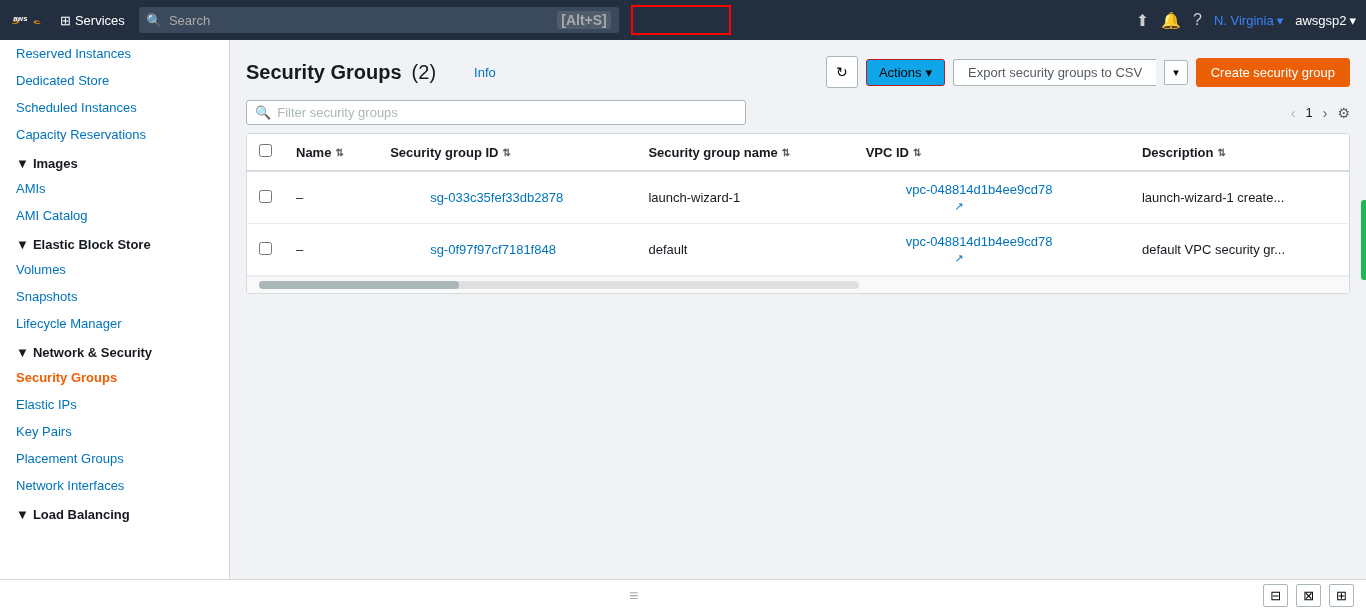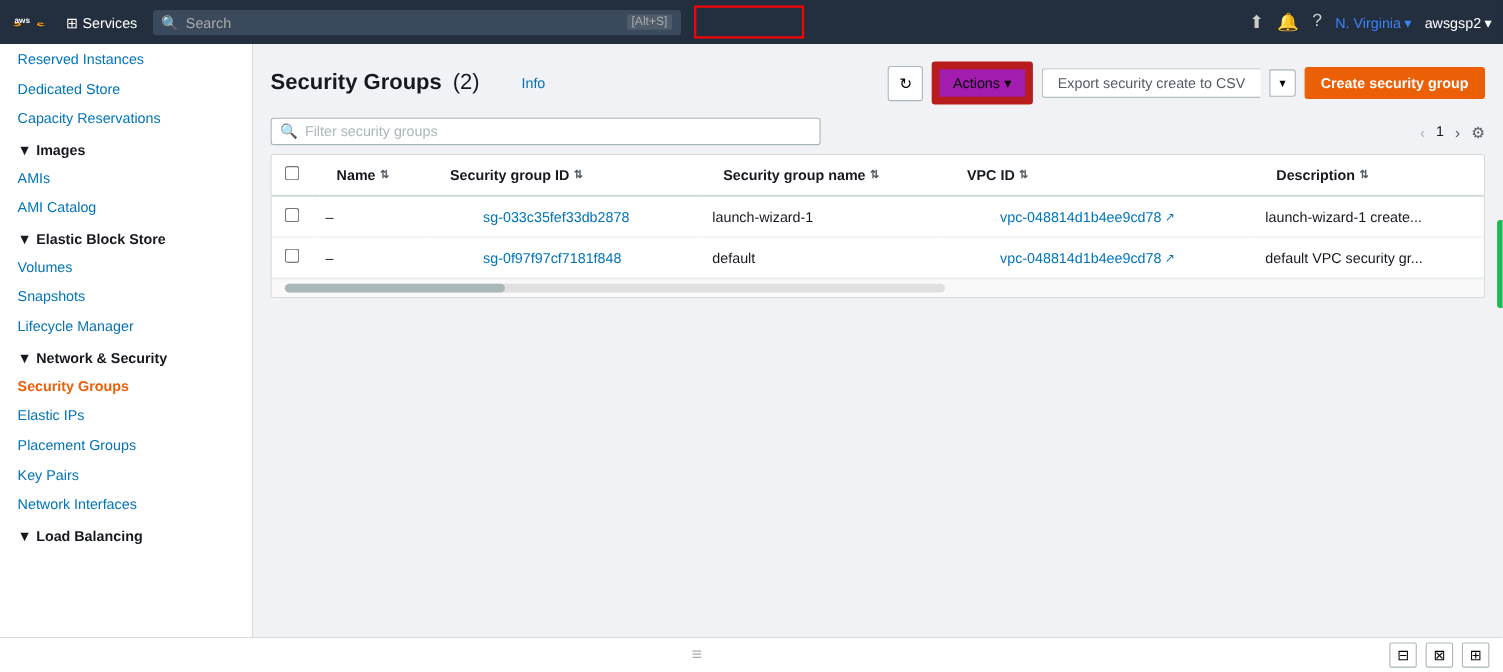--- a/index.html
+++ b/index.html
@@ -46,24 +46,25 @@
       background: transparent;
       border: none;
       outline: none;
       color: #ccc;
       font-size: 13px;
       flex: 1;
     }
     .search-bar input::placeholder { color: #aaa; }
     .search-shortcut {
       color: #aaa;
-      font-size: 11px;
+      font-size: 14px;
       background: rgba(255,255,255,0.1);
       padding: 1px 4px;
       border-radius: 2px;
+      font-weight: bold;
     }
     .nav-highlight-box {
       border: 2px solid red;
       width: 100px;
       height: 30px;
       margin-left: 4px;
     }
     .nav-right {
       display: flex;
       align-items: center;
@@ -164,22 +165,22 @@
     .btn-refresh {
       background: #fff;
       border: 1px solid #aab7b8;
       border-radius: 3px;
       width: 32px; height: 32px;
       display: flex; align-items: center; justify-content: center;
       cursor: pointer;
       font-size: 14px;
     }
     .btn-actions {
-      background: #a21caf;
-      border: 7px solid #b91c1c;
+      background: #0ea5e9;
+      border: 1px solid #b91c1c;
       border-radius: 3px;
       padding: 5px 12px;
       font-size: 13px;
       cursor: pointer;
       display: flex; align-items: center; gap: 4px;
     }
     .btn-export {
       background: #fff;
       border: 1px solid #aab7b8;
       border-radius: 3px 0 0 3px;
@@ -198,21 +199,21 @@
       cursor: pointer;
     }
     .btn-create {
       background: #eb5f07;
       border: 1px solid #eb5f07;
       border-radius: 3px;
       padding: 6px 14px;
       font-size: 13px;
       color: #fff;
       cursor: pointer;
-      font-weight: 700;
+      font-weight: 400;
     }
 
     
     .filter-row {
       display: flex;
       align-items: center;
       justify-content: space-between;
       margin-bottom: 8px;
     }
     .filter-input-wrap {
@@ -291,21 +292,21 @@
       color: #16191f;
       vertical-align: middle;
     }
     .td-link {
       color: #0073bb;
       cursor: pointer;
       text-decoration: none;
       margin-left: 40px;
     }
     .td-ext-link {
-      display: inline-flex; align-items: center; gap: 3px;
+      display: inline-flex; align-items: center; gap: 3px; flex-direction: column;
     }
     .ext-icon {
       font-size: 11px;
       color: #0073bb;
     }
     .checkbox-col { width: 36px; }
 
     
     .right-accent {
       position: fixed;
@@ -338,21 +339,20 @@
       border-radius: 2px;
       padding: 3px 6px;
       cursor: pointer;
       font-size: 13px;
     }
 
     th .th-inner {
       display: flex;
       align-items: center;
       gap: 4px;
-      margin-left: 10px;
     }
   </style>
 </head>
 <body>
 
 <nav class="top-nav">
   <div class="aws-logo">
     <svg viewBox="0 0 60 36" fill="none" xmlns="http://www.w3.org/2000/svg">
       <path d="M17 22.5c-3.5 2.5-8.5 3.5-12.5 2l-1-0.5 0.5-0.5c3 0.5 6.5 0 9.5-1.5l-1-2c-2.5 1-5.5 1.5-8 1 3-2 7-2.5 10.5-1.5l2 3z" fill="#FF9900"></path>
       <path d="M44 22.5c3.5 2.5 8.5 3.5 12.5 2l1-0.5-0.5-0.5c-3 0.5-6.5 0-9.5-1.5l1-2c2.5 1 5.5 1.5 8 1-3-2-7-2.5-10.5-1.5l-2 3z" fill="#FF9900"></path>
@@ -387,20 +387,21 @@
     </span>
   </div>
 </nav>
 
 <div class="layout">
 
   <aside class="sidebar">
 
     <div class="sidebar-section-item">Reserved Instances</div>
     <div class="sidebar-section-item">Dedicated Store</div>
+    <div class="sidebar-section-item">Scheduled Instances</div>
     <div class="sidebar-section-item">Capacity Reservations</div>
 
     <div class="sidebar-section-header">
       <span>▼</span>
       <span>Images</span>
     </div>
     <div class="sidebar-section-item">AMIs</div>
     <div class="sidebar-section-item">AMI Catalog</div>
 
     <div class="sidebar-section-header">
@@ -410,22 +411,22 @@
     <div class="sidebar-section-item">Volumes</div>
     <div class="sidebar-section-item">Snapshots</div>
     <div class="sidebar-section-item">Lifecycle Manager</div>
 
     <div class="sidebar-section-header">
       <span>▼</span>
       <span>Network &amp; Security</span>
     </div>
     <div class="sidebar-section-item sidebar-active">Security Groups</div>
     <div class="sidebar-section-item">Elastic IPs</div>
+    <div class="sidebar-section-item">Key Pairs</div>
     <div class="sidebar-section-item">Placement Groups</div>
-    <div class="sidebar-section-item">Key Pairs</div>
     <div class="sidebar-section-item">Network Interfaces</div>
 
     <div class="sidebar-section-header">
       <span>▼</span>
       <span>Load Balancing</span>
     </div>
   </aside>
 
   <main class="main-content">
 
@@ -433,21 +434,21 @@
       <span class="page-title">Security Groups</span>
       <span class="page-title-count">(2)</span>
       <a class="info-link">Info</a>
       <div class="header-actions">
         <button class="btn-refresh">↻</button>
         <button class="btn-actions">
           <span>Actions</span>
           <span>▾</span>
         </button>
         <button class="btn-export">
-          <span>Export security create to CSV</span>
+          <span>Export security groups to CSV</span>
         </button>
         <button class="btn-export-dropdown">▾</button>
         <button class="btn-create">Create security group</button>
       </div>
     </div>
 
     <div class="filter-row">
       <div class="filter-input-wrap">
         <span>🔍</span>
         <input type="text" placeholder="Filter security groups" style="">

